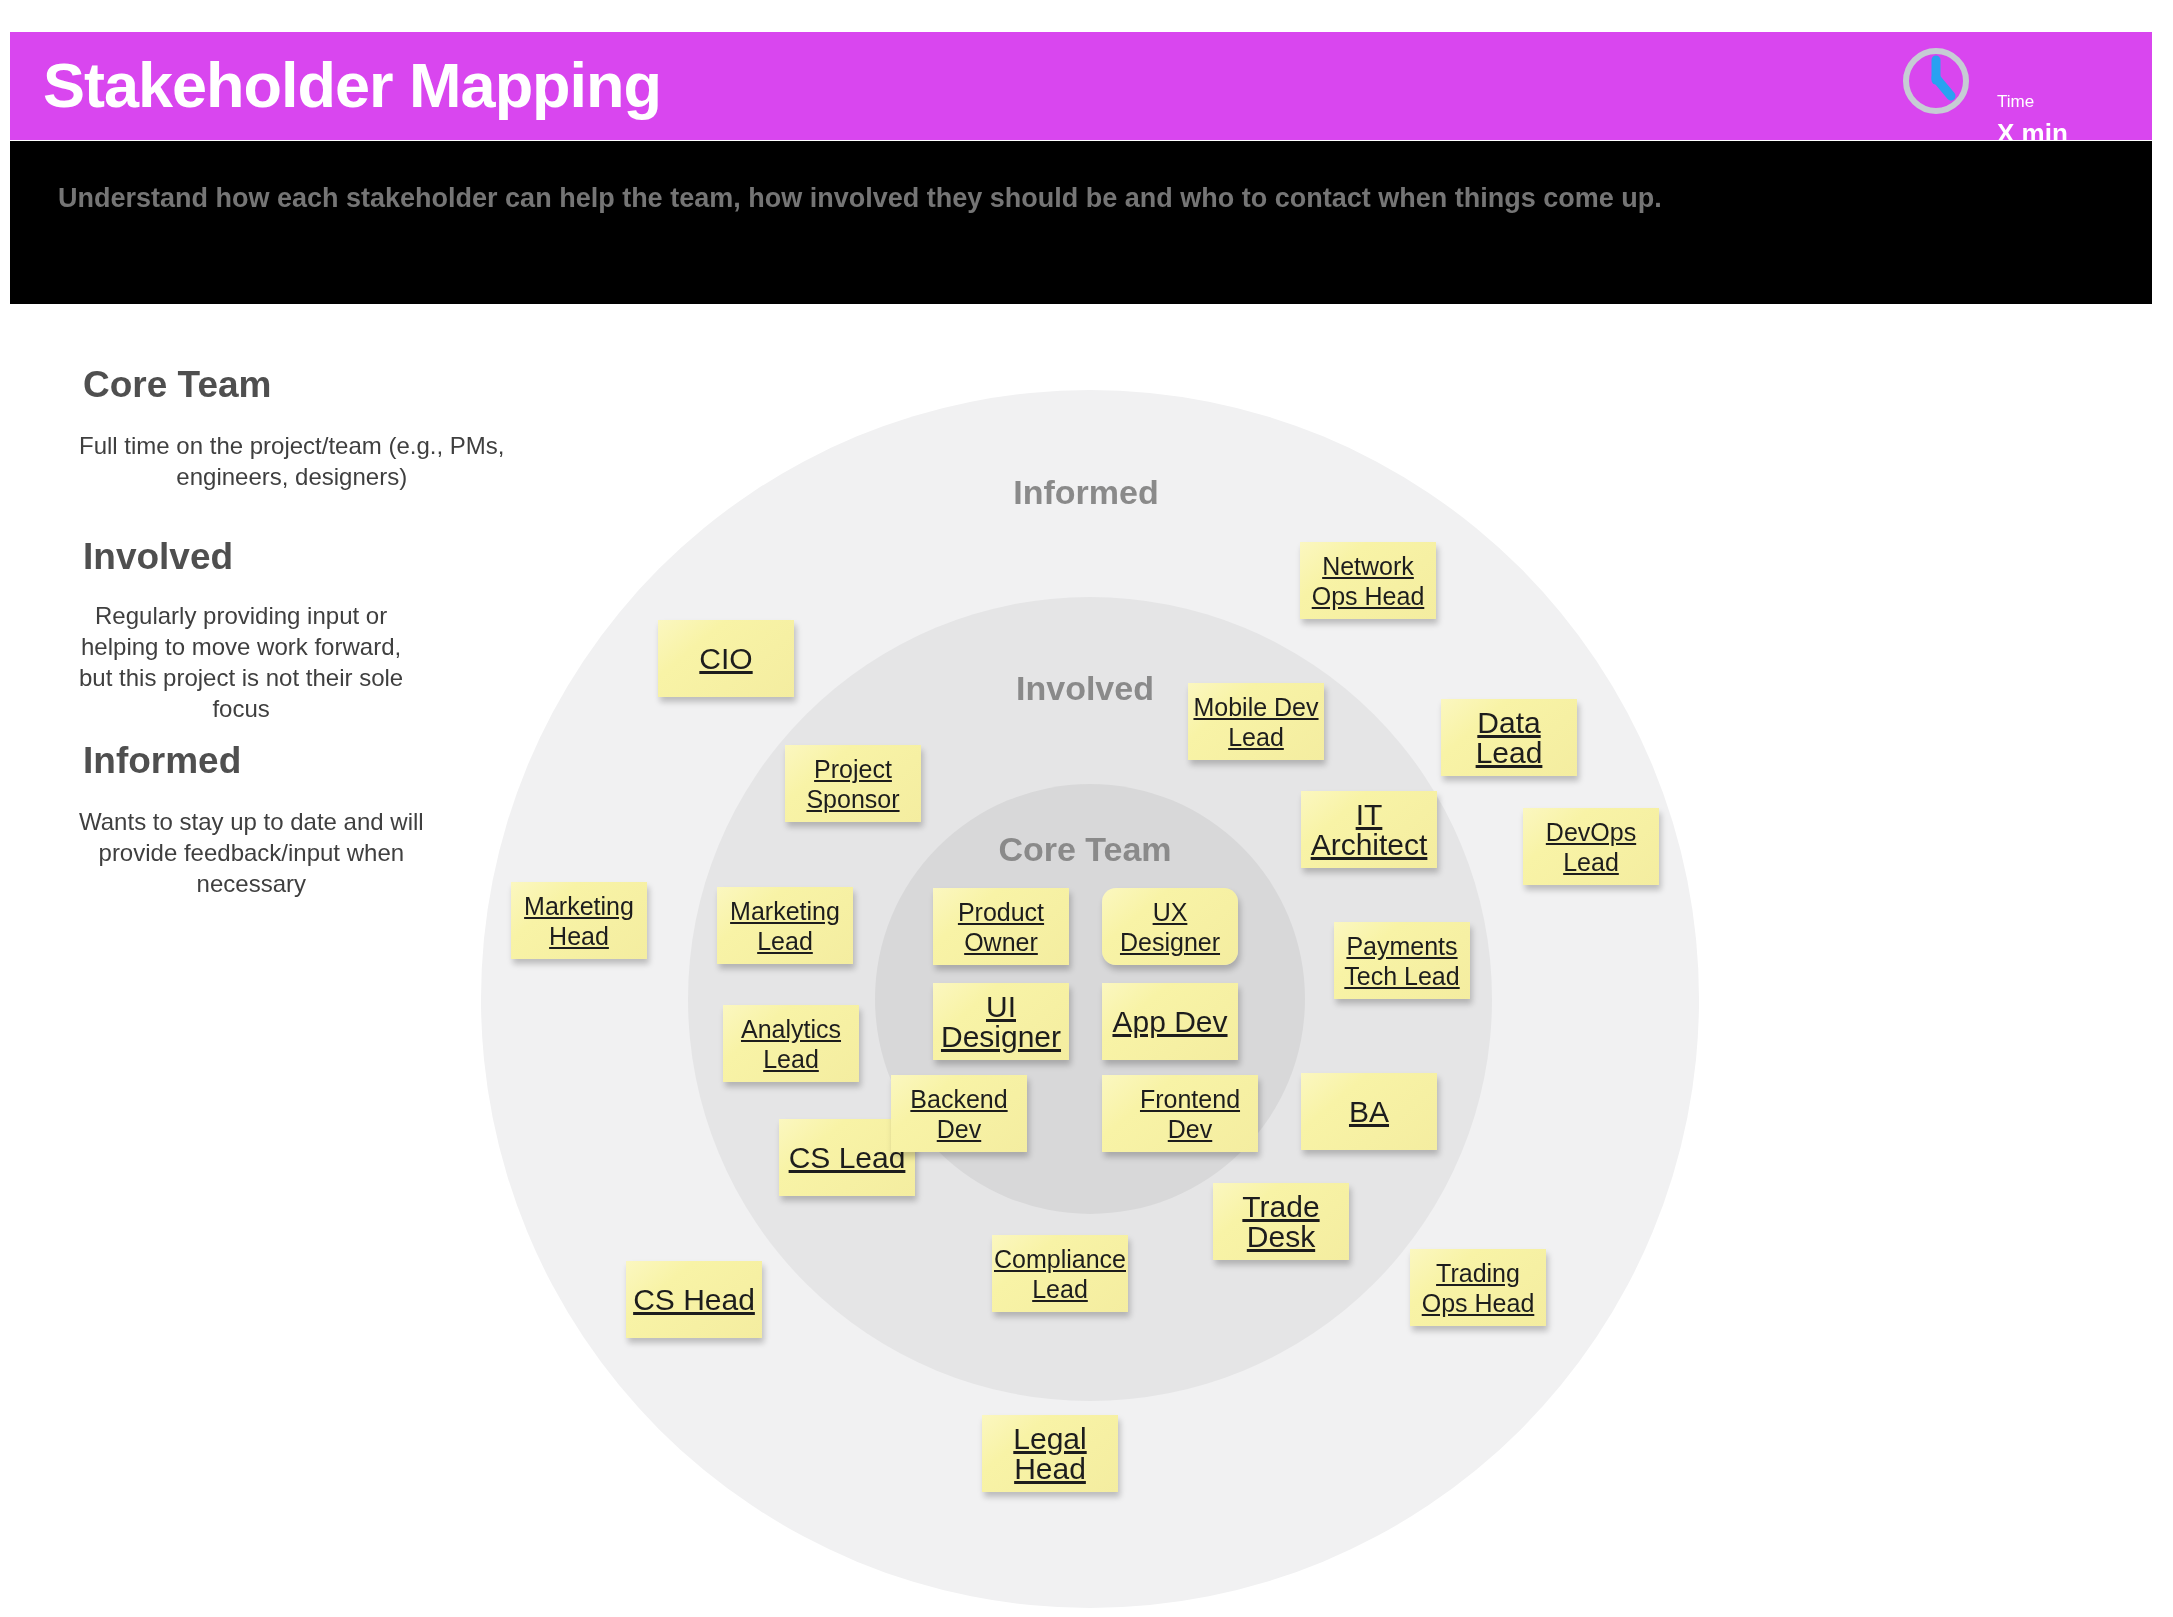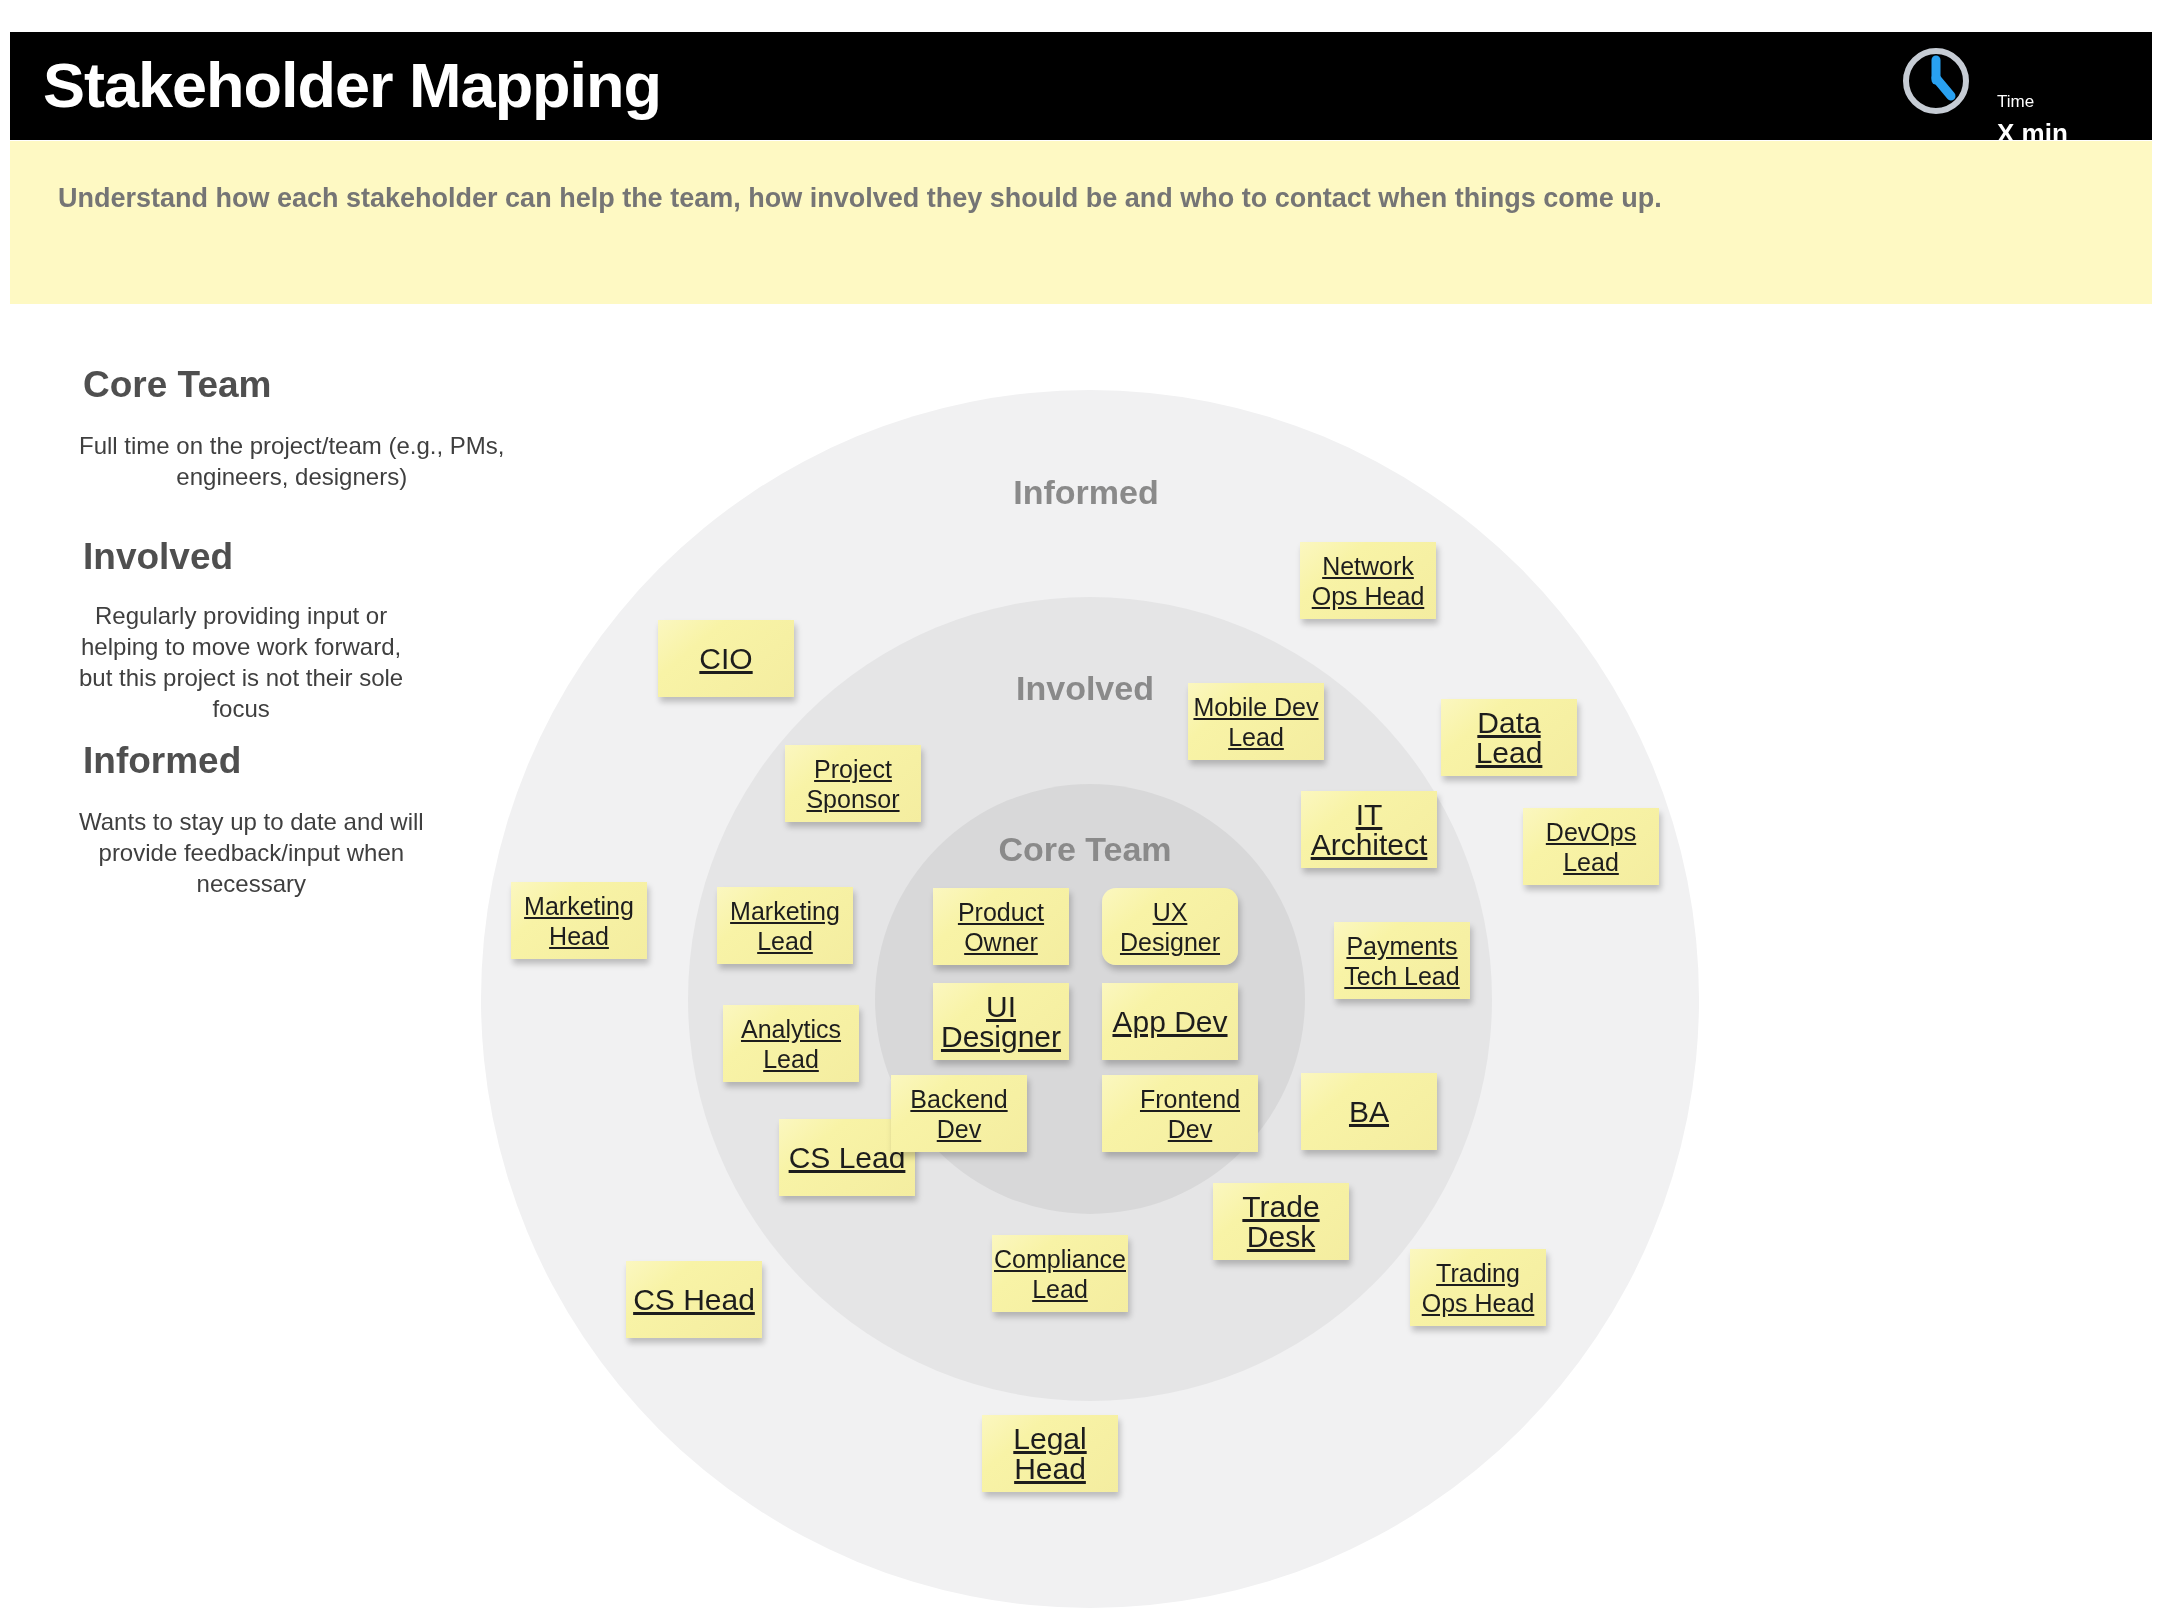--- a/index.html
+++ b/index.html
@@ -1,32 +1,32 @@
 <!DOCTYPE html>
 <html><head>
 <meta charset="utf-8">
 <style>
   html,body{margin:0;padding:0;}
   body{
     width:2173px;height:1617px;position:relative;background:#ffffff;
     font-family:"Liberation Sans", sans-serif;overflow:hidden;
   }
   .bar{position:absolute;left:10px;width:2142px;}
-  .header-bar{top:32px;height:108px;background:#000000;}
+  .header-bar{top:32px;height:108px;background:#d946ef;}
   .page-title{
     position:absolute;left:33px;top:0;height:108px;line-height:106px;
     font-size:63px;font-weight:800;color:#ffffff;letter-spacing:-1px;white-space:nowrap;
   }
   .timer{position:absolute;left:1880px;top:0;width:250px;height:108px;}
   .clock-svg{position:absolute;left:10px;top:13px;}
   .timer-text{position:absolute;left:107px;top:19px;color:#ffffff;}
   .timer-label{font-size:17px;font-weight:400;line-height:30px;margin-top:36px;}
   .timer-value{font-size:26px;font-weight:700;line-height:32px;}
 
-  .subtitle-bar{top:141px;height:163px;background:#fef9c3;}
+  .subtitle-bar{top:141px;height:163px;background:#000000;}
   .subtitle-text{
     position:absolute;left:48px;top:42px;width:1900px;
     font-size:27px;font-weight:700;color:#757575;
   }
 
   .legend-h{position:absolute;left:83px;font-size:37px;font-weight:700;color:#4f4f4f;white-space:nowrap;}
   .legend-b{position:absolute;left:79px;font-size:24px;color:#3f3f3f;line-height:31px;white-space:pre-line;text-align:center;}
   #legend-h-core{top:364px;}   #legend-b-core{top:430px;}
   #legend-h-involved{top:536px;} #legend-b-involved{top:600px;}
   #legend-h-informed{top:740px;} #legend-b-informed{top:806px;}

